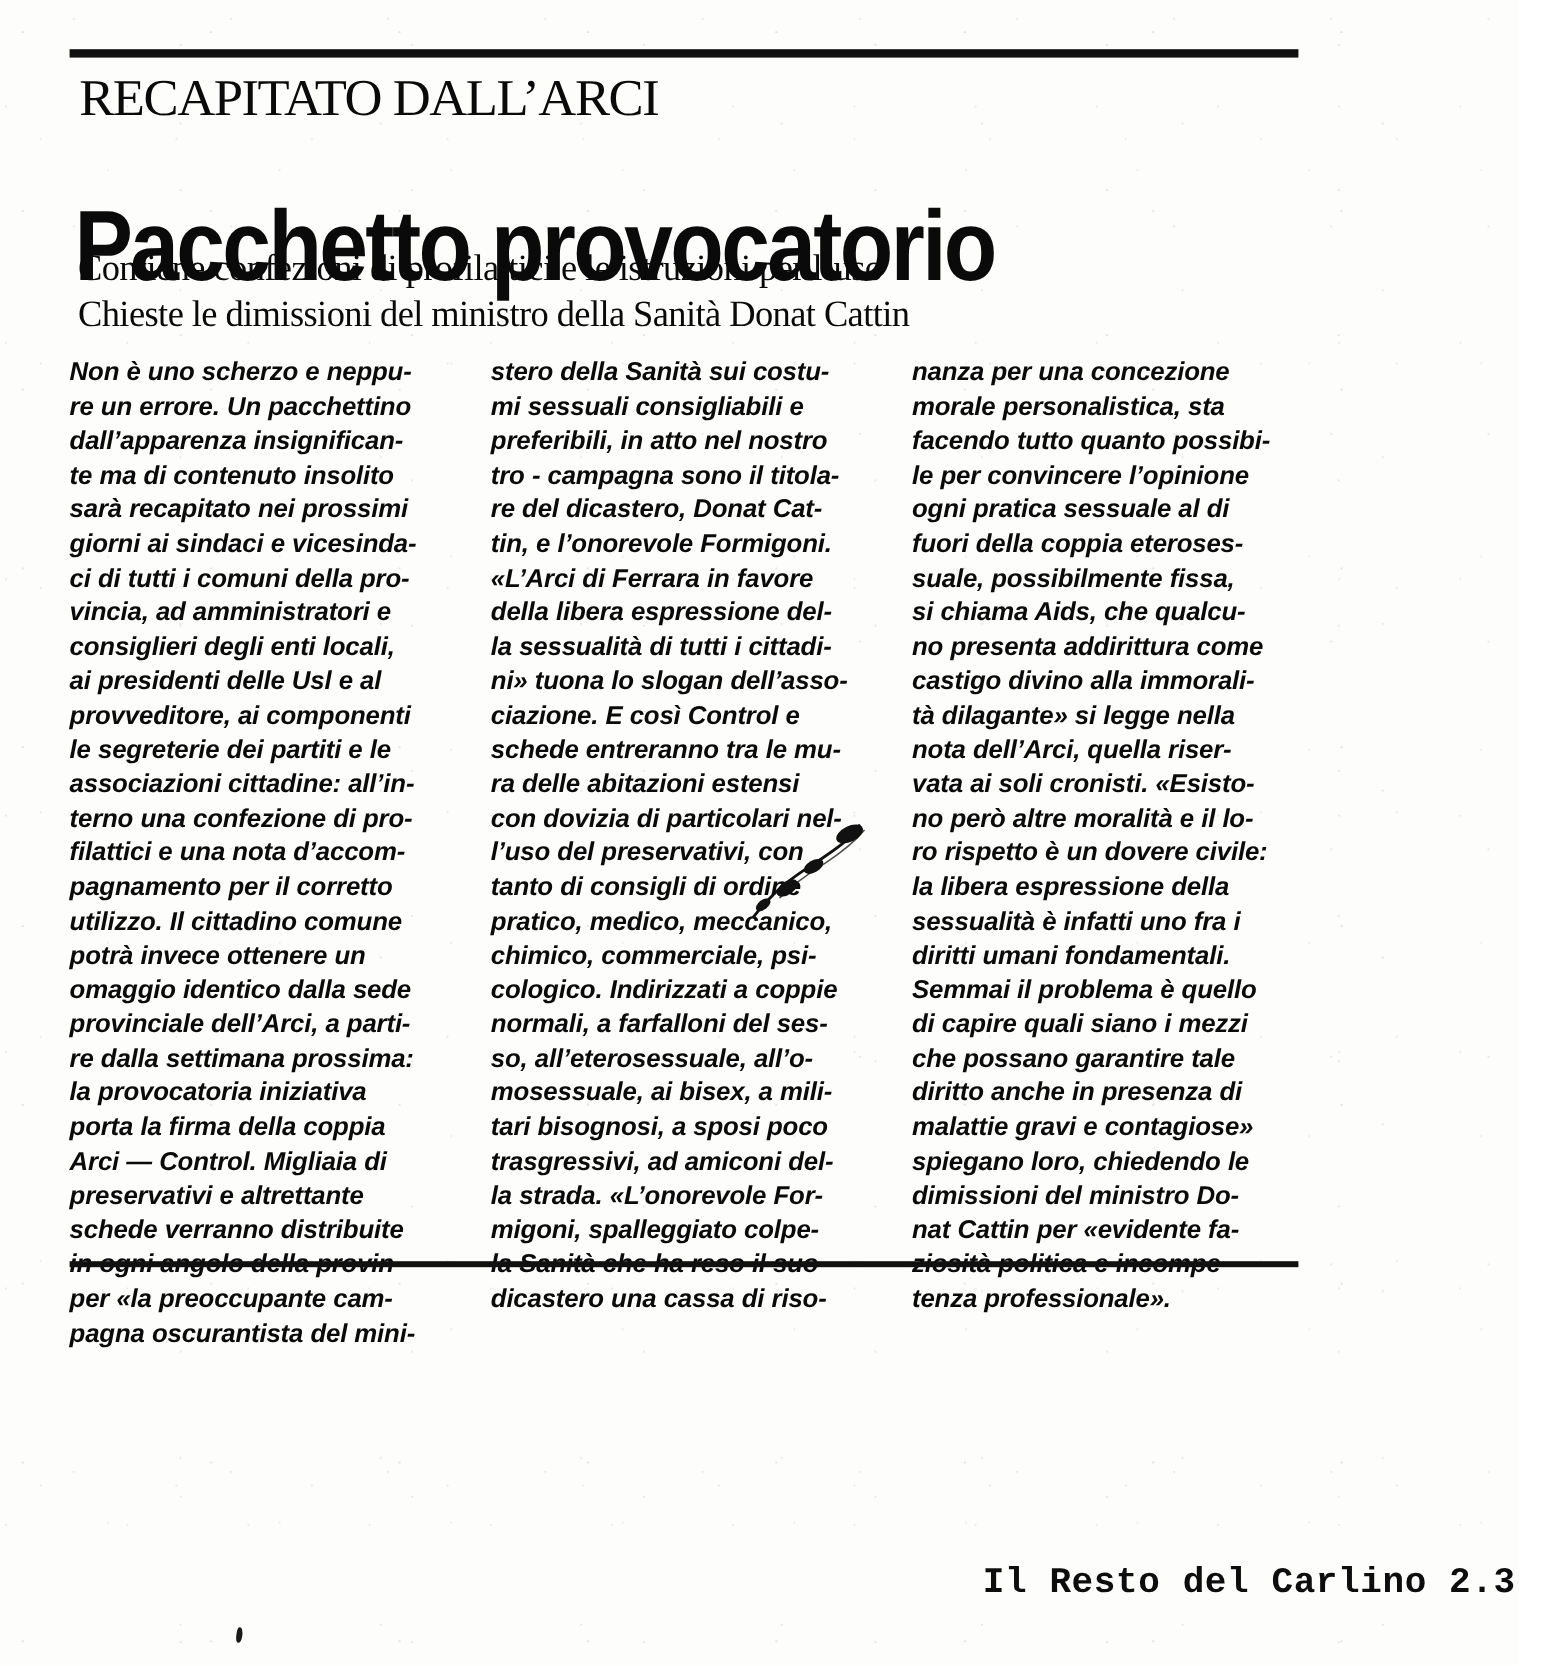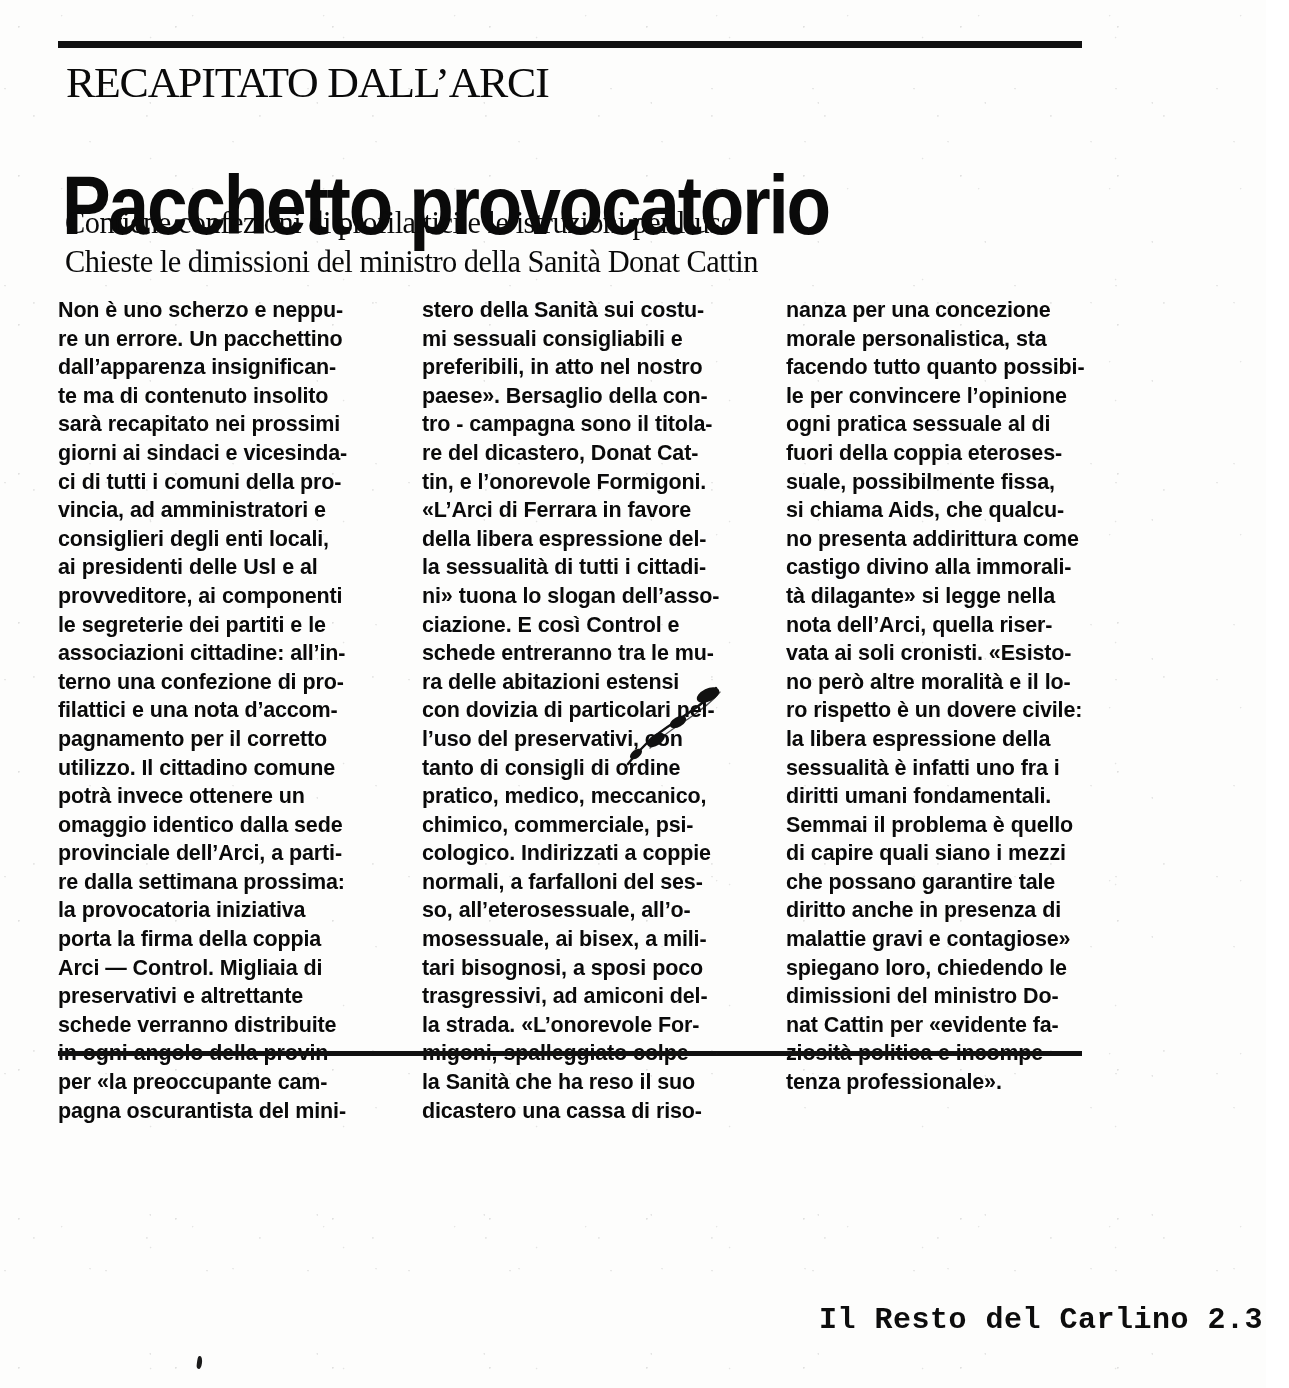--- a/index.html
+++ b/index.html
@@ -97,21 +97,22 @@
   }
   .deck div { white-space: nowrap; }
 
   
   .columns {
     position: absolute;
     left: 58px;
     top: 296px;
     width: 1026px;
     display: flex;
-    gap: 44px;
+    gap: 31px;
+    font-style: italic;
   }
 
   .col {
     width: 320px;
     flex: 0 0 320px;
     font-family: "Liberation Sans", "DejaVu Sans", sans-serif;
     font-size: 21.5px;
     line-height: 28.6px;
     font-weight: 700;
     text-align: justify;
@@ -231,21 +232,20 @@
           <span class="ln">in ogni angolo della provin-</span>
           <span class="ln">per «la preoccupante cam-</span>
           <span class="ln last">pagna oscurantista del mini-</span>
         </p>
     </div>
     <div class="col">
       <p>
           <span class="ln">stero della Sanità sui costu-</span>
           <span class="ln">mi sessuali consigliabili e</span>
           <span class="ln">preferibili, in atto nel nostro</span>
-          <span class="ln">paese». Bersaglio della con-</span>
           <span class="ln">tro - campagna sono il titola-</span>
           <span class="ln">re del dicastero, Donat Cat-</span>
           <span class="ln">tin, e l’onorevole Formigoni.</span>
           <span class="ln">«L’Arci di Ferrara in favore</span>
           <span class="ln">della libera espressione del-</span>
           <span class="ln">la sessualità di tutti i cittadi-</span>
           <span class="ln">ni» tuona lo slogan dell’asso-</span>
           <span class="ln">ciazione. E così Control e</span>
           <span class="ln">schede entreranno tra le mu-</span>
           <span class="ln">ra delle abitazioni estensi</span>

